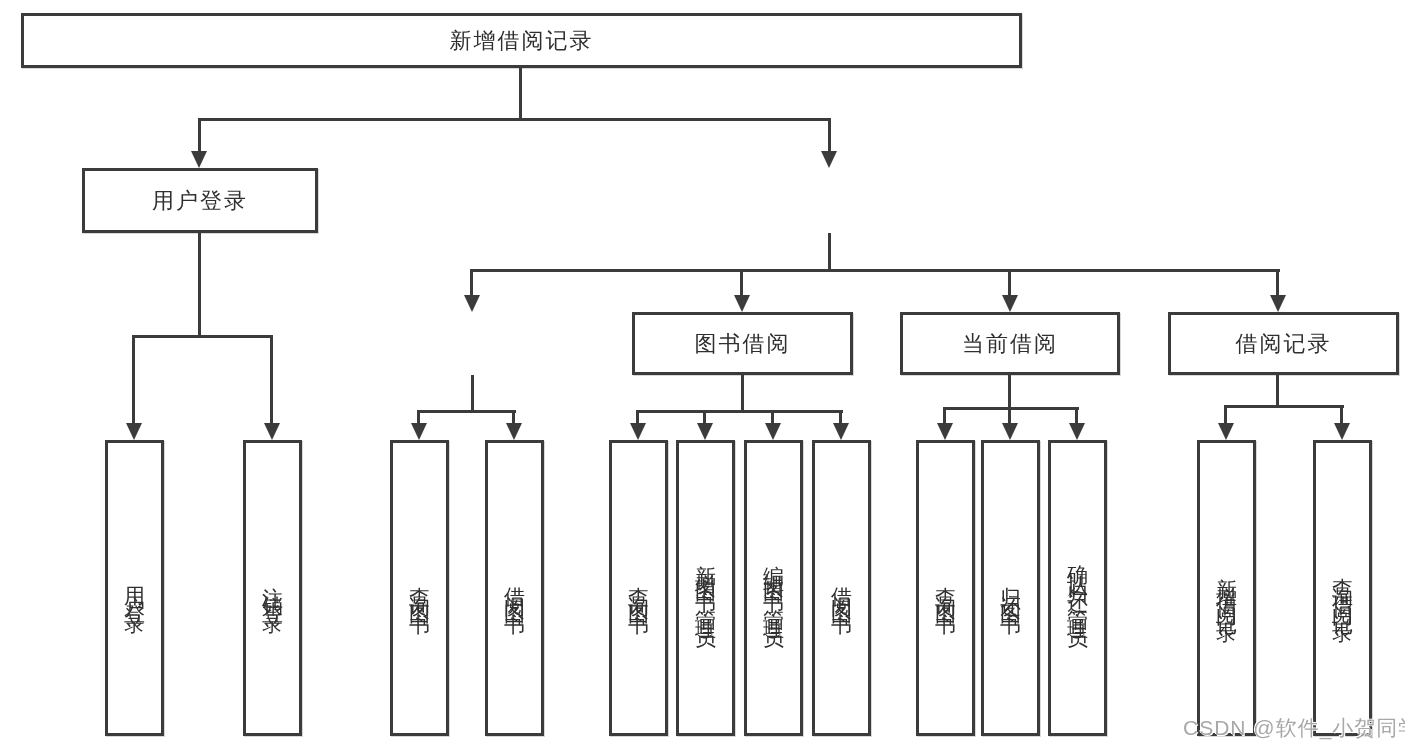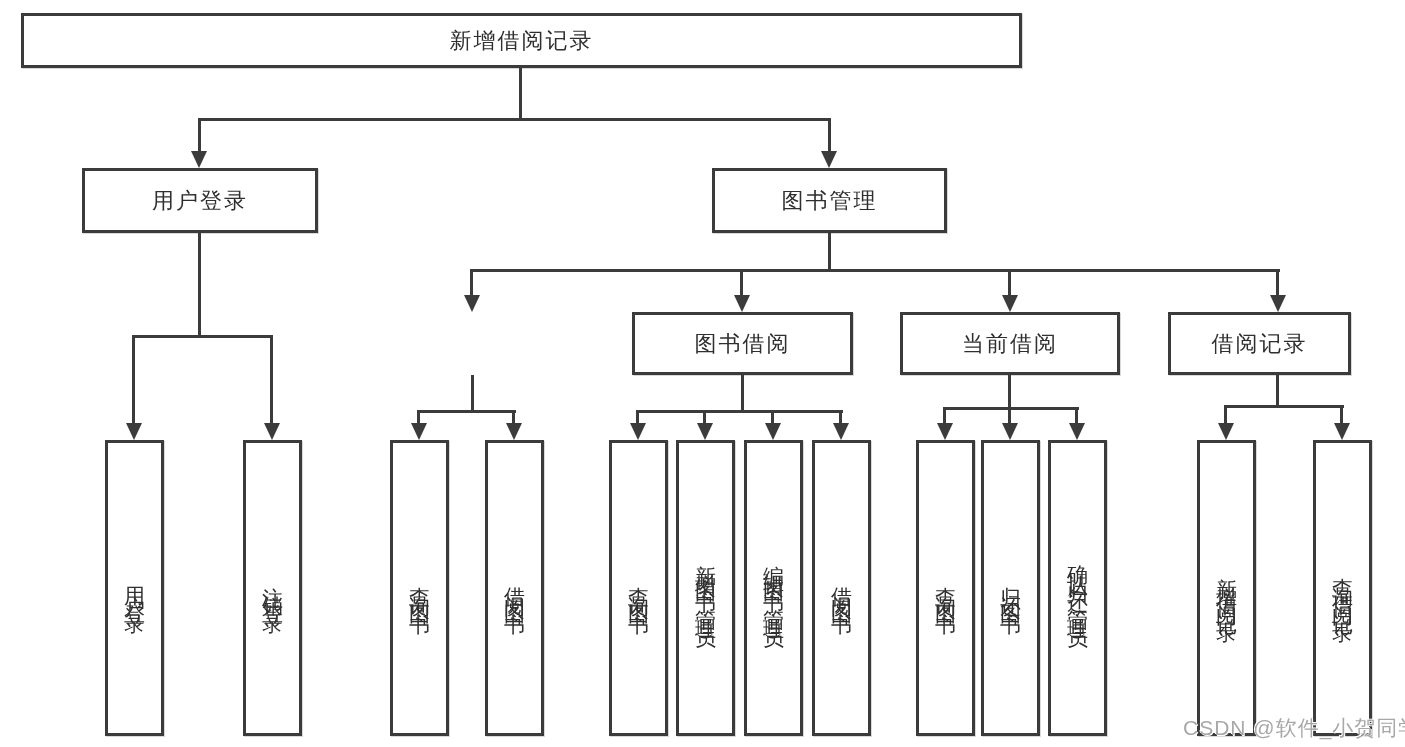--- a/index.html
+++ b/index.html
@@ -62,23 +62,20 @@
   <div class="vl" style="left:519px;top:68px;width:3px;height:50px;"></div>
   <div class="hl" style="left:198px;top:118px;width:633px;height:3px;"></div>
   <div class="vl" style="left:198px;top:118px;width:3px;height:34px;"></div>
   <div class="ar" style="left:191px;top:151px;"></div>
   <div class="vl" style="left:828px;top:118px;width:3px;height:34px;"></div>
   <div class="ar" style="left:821px;top:151px;"></div>
 
   <div class="box" style="left:82px;top:168px;width:236px;height:65px;">
     <span>用户登录</span>
   </div>
-  <div class="box" style="left:712px;top:168px;width:235px;height:65px;">
-    <span>图书管理</span>
-  </div>
 
   <div class="vl" style="left:198px;top:233px;width:3px;height:102px;"></div>
   <div class="hl" style="left:132px;top:335px;width:141px;height:3px;"></div>
   <div class="vl" style="left:132px;top:335px;width:3px;height:88px;"></div>
   <div class="ar" style="left:126px;top:423px;"></div>
   <div class="vl" style="left:270px;top:335px;width:3px;height:88px;"></div>
   <div class="ar" style="left:264px;top:423px;"></div>
 
   <div class="vl" style="left:828px;top:233px;width:3px;height:36px;"></div>
   <div class="hl" style="left:470px;top:269px;width:810px;height:3px;"></div>
@@ -90,21 +87,21 @@
   <div class="ar" style="left:1002px;top:295px;"></div>
   <div class="vl" style="left:1276px;top:269px;width:3px;height:27px;"></div>
   <div class="ar" style="left:1270px;top:295px;"></div>
 
   <div class="box" style="left:900px;top:312px;width:220px;height:63px;">
     <span>当前借阅</span>
   </div>
   <div class="box" style="left:632px;top:312px;width:221px;height:63px;">
     <span>图书借阅</span>
   </div>
-  <div class="box" style="left:1168px;top:312px;width:183px;height:63px;align-items:center;">
+  <div class="box" style="left:1168px;top:312px;width:231px;height:63px;align-items:center;">
     <span>借阅记录</span>
   </div>
 
   <div class="vl" style="left:471px;top:375px;width:3px;height:35px;"></div>
   <div class="hl" style="left:417px;top:410px;width:99px;height:3px;"></div>
   <div class="vl" style="left:417px;top:410px;width:3px;height:13px;"></div>
   <div class="ar" style="left:411px;top:423px;"></div>
   <div class="vl" style="left:512px;top:410px;width:3px;height:13px;"></div>
   <div class="ar" style="left:506px;top:423px;"></div>
 

